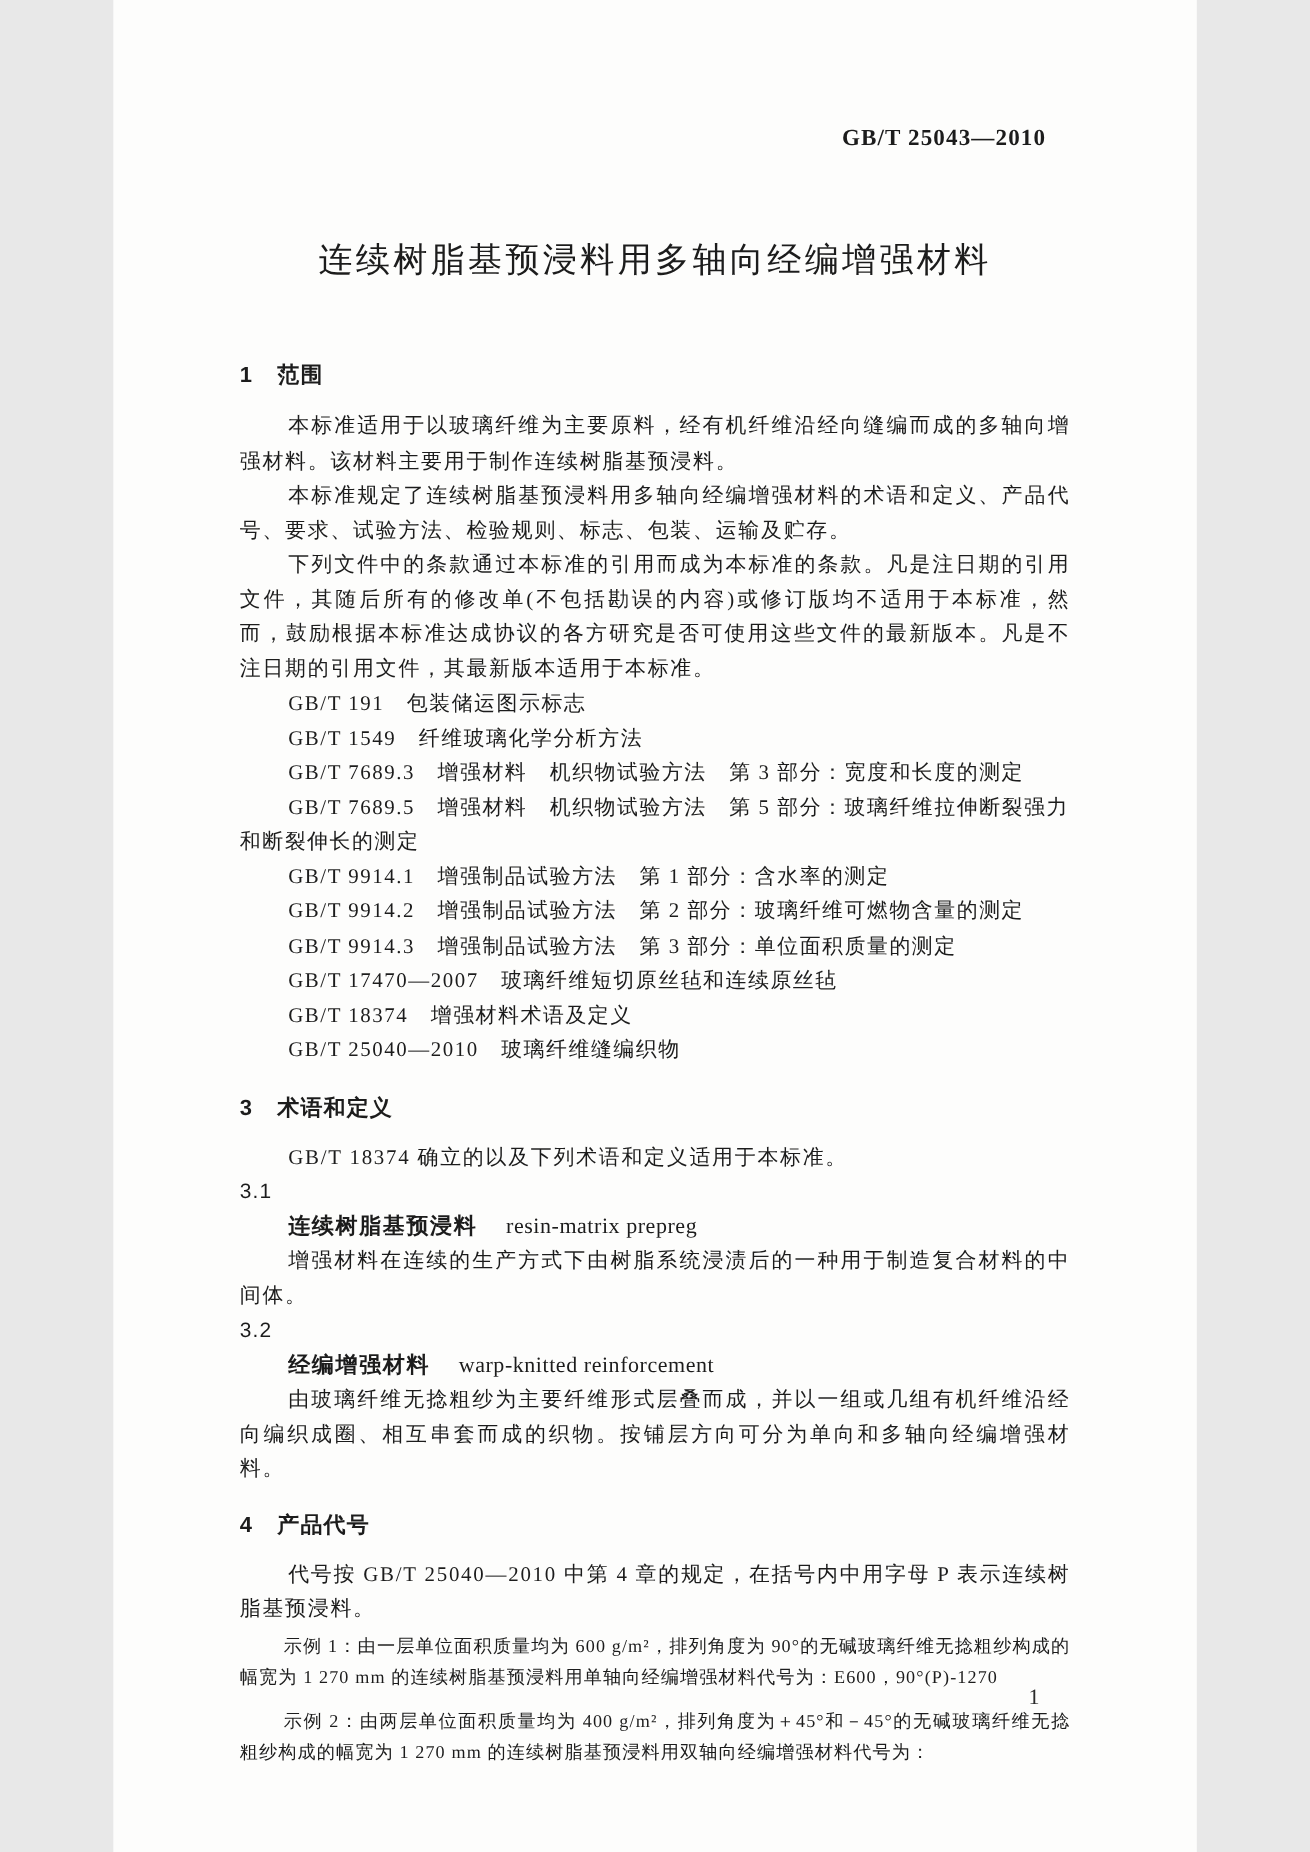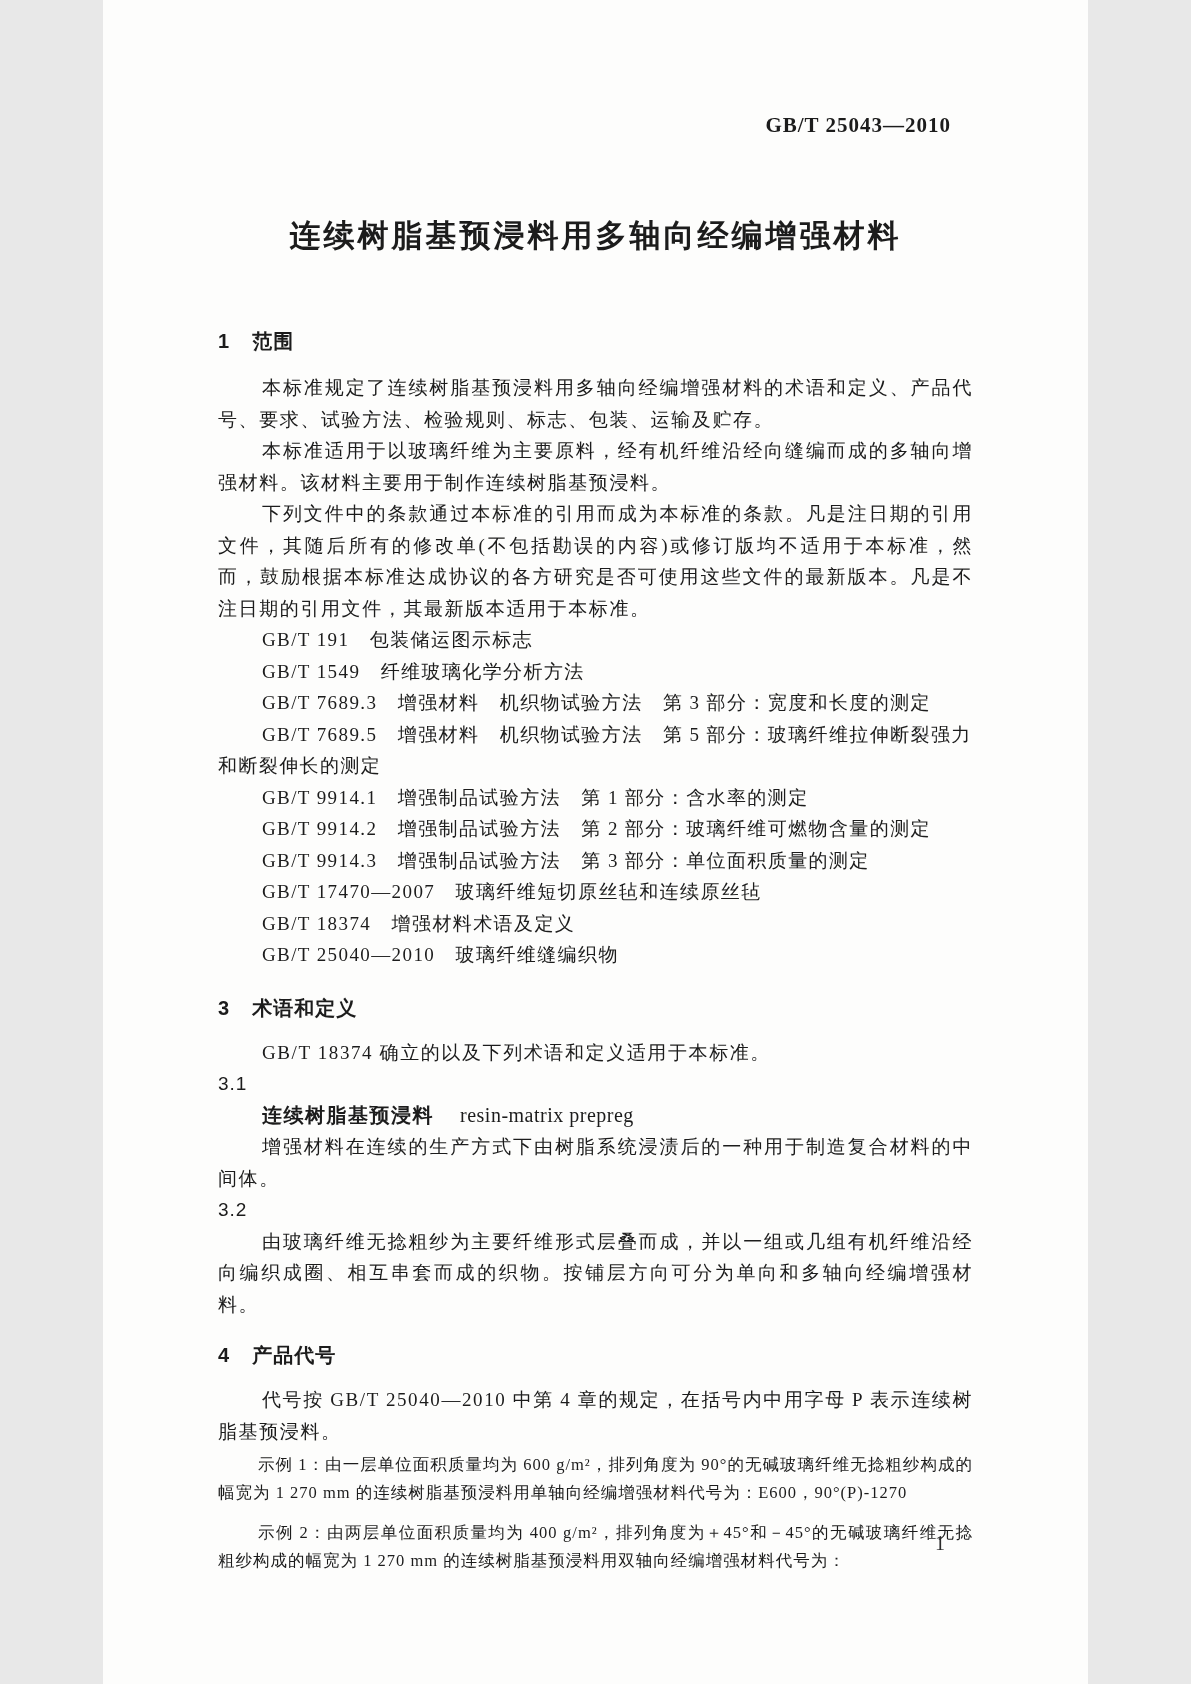--- a/index.html
+++ b/index.html
@@ -20,21 +20,21 @@
     font-family:"Liberation Serif","DejaVu Serif",serif;
     font-weight:700;
     font-size:21px;
     line-height:26px;
     letter-spacing:1px;
   }
   h1.doc-title{
     margin:76px 0 0 0;
     text-align:center;
     font-family:"Liberation Sans","DejaVu Sans",sans-serif;
-    font-weight:700;
+    font-weight:400;
     font-size:31px;
     line-height:44px;
     letter-spacing:3px;
   }
   h2.sec{
     font-family:"Liberation Sans","DejaVu Sans",sans-serif;
     font-weight:700;
     font-size:20px;
     line-height:30px;
     letter-spacing:1px;
@@ -106,22 +106,22 @@
 
 <div class="page">
 
   <div class="doc-header">GB/T 25043—2010</div>
 
   <h1 class="doc-title">连续树脂基预浸料用多轴向经编增强材料</h1>
 
   <h2 class="sec first">
     <span class="sec-no">1</span><span>范围</span>
   </h2>
+  <p class="body">本标准适用于以玻璃纤维为主要原料，经有机纤维沿经向缝编而成的多轴向增强材料。该材料主要用于制作连续树脂基预浸料。</p>
   <p class="body">本标准规定了连续树脂基预浸料用多轴向经编增强材料的术语和定义、产品代号、要求、试验方法、检验规则、标志、包装、运输及贮存。</p>
-  <p class="body">本标准适用于以玻璃纤维为主要原料，经有机纤维沿经向缝编而成的多轴向增强材料。该材料主要用于制作连续树脂基预浸料。</p>
 
   <p class="body">下列文件中的条款通过本标准的引用而成为本标准的条款。凡是注日期的引用文件，其随后所有的修改单(不包括勘误的内容)或修订版均不适用于本标准，然而，鼓励根据本标准达成协议的各方研究是否可使用这些文件的最新版本。凡是不注日期的引用文件，其最新版本适用于本标准。</p>
   <p class="ref">GB/T 191　包装储运图示标志</p>
   <p class="ref">GB/T 1549　纤维玻璃化学分析方法</p>
   <p class="ref">GB/T 7689.3　增强材料　机织物试验方法　第 3 部分：宽度和长度的测定</p>
   <p class="ref">GB/T 7689.5　增强材料　机织物试验方法　第 5 部分：玻璃纤维拉伸断裂强力和断裂伸长的测定</p>
   <p class="ref">GB/T 9914.1　增强制品试验方法　第 1 部分：含水率的测定</p>
   <p class="ref">GB/T 9914.2　增强制品试验方法　第 2 部分：玻璃纤维可燃物含量的测定</p>
   <p class="ref">GB/T 9914.3　增强制品试验方法　第 3 部分：单位面积质量的测定</p>
   <p class="ref">GB/T 17470—2007　玻璃纤维短切原丝毡和连续原丝毡</p>
@@ -133,20 +133,23 @@
   </h2>
   <p class="body">GB/T 18374 确立的以及下列术语和定义适用于本标准。</p>
 
   <div class="clause-no">3.1</div>
   <p class="term">
     <span class="term-zh">连续树脂基预浸料</span><span class="term-en">resin-matrix prepreg</span>
   </p>
   <p class="body">增强材料在连续的生产方式下由树脂系统浸渍后的一种用于制造复合材料的中间体。</p>
 
   <div class="clause-no">3.2</div>
+  <p class="term">
+    <span class="term-zh">经编增强材料</span><span class="term-en">warp-knitted reinforcement</span>
+  </p>
   <p class="body">由玻璃纤维无捻粗纱为主要纤维形式层叠而成，并以一组或几组有机纤维沿经向编织成圈、相互串套而成的织物。按铺层方向可分为单向和多轴向经编增强材料。</p>
 
   <h2 class="sec sec4">
     <span class="sec-no">4</span><span>产品代号</span>
   </h2>
   <p class="body">代号按 GB/T 25040—2010 中第 4 章的规定，在括号内中用字母 P 表示连续树脂基预浸料。</p>
   <p class="example ex1">示例 1：由一层单位面积质量均为 600 g/m²，排列角度为 90°的无碱玻璃纤维无捻粗纱构成的幅宽为 1 270 mm 的连续树脂基预浸料用单轴向经编增强材料代号为：E600，90°(P)-1270</p>
   <p class="example ex2">示例 2：由两层单位面积质量均为 400 g/m²，排列角度为＋45°和－45°的无碱玻璃纤维无捻粗纱构成的幅宽为 1 270 mm 的连续树脂基预浸料用双轴向经编增强材料代号为：</p>
 
   <div class="page-number">1</div>

